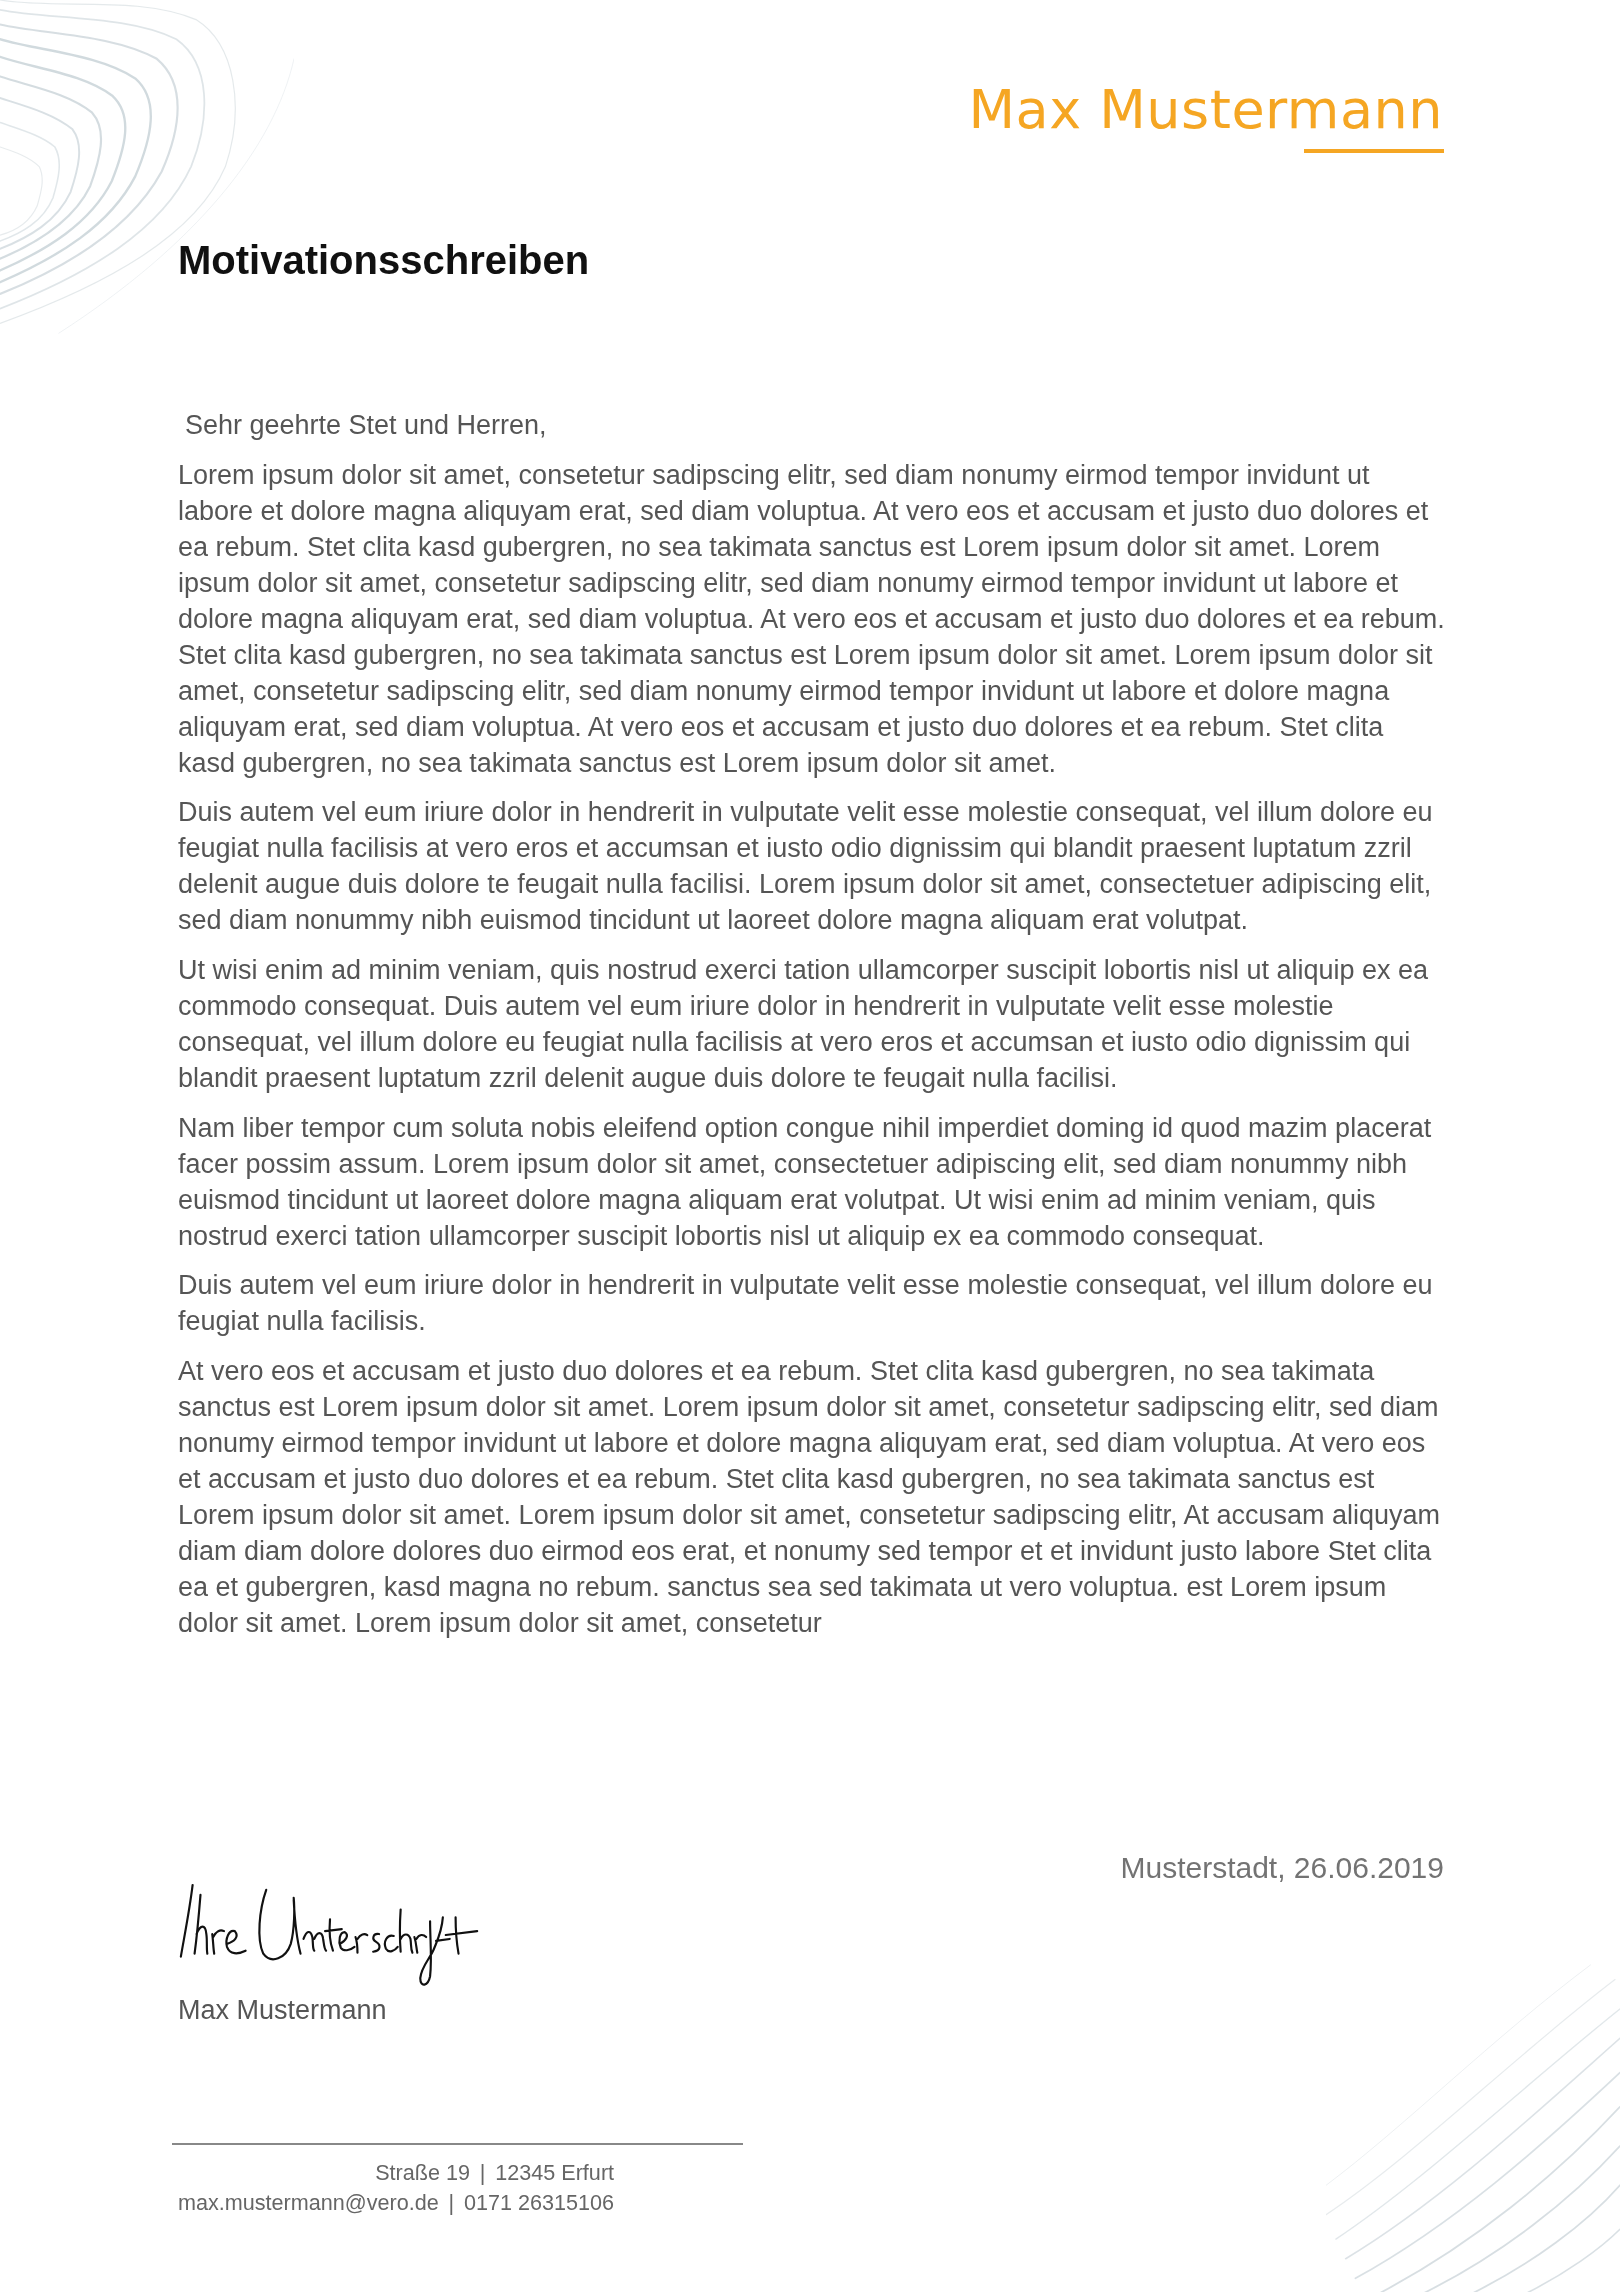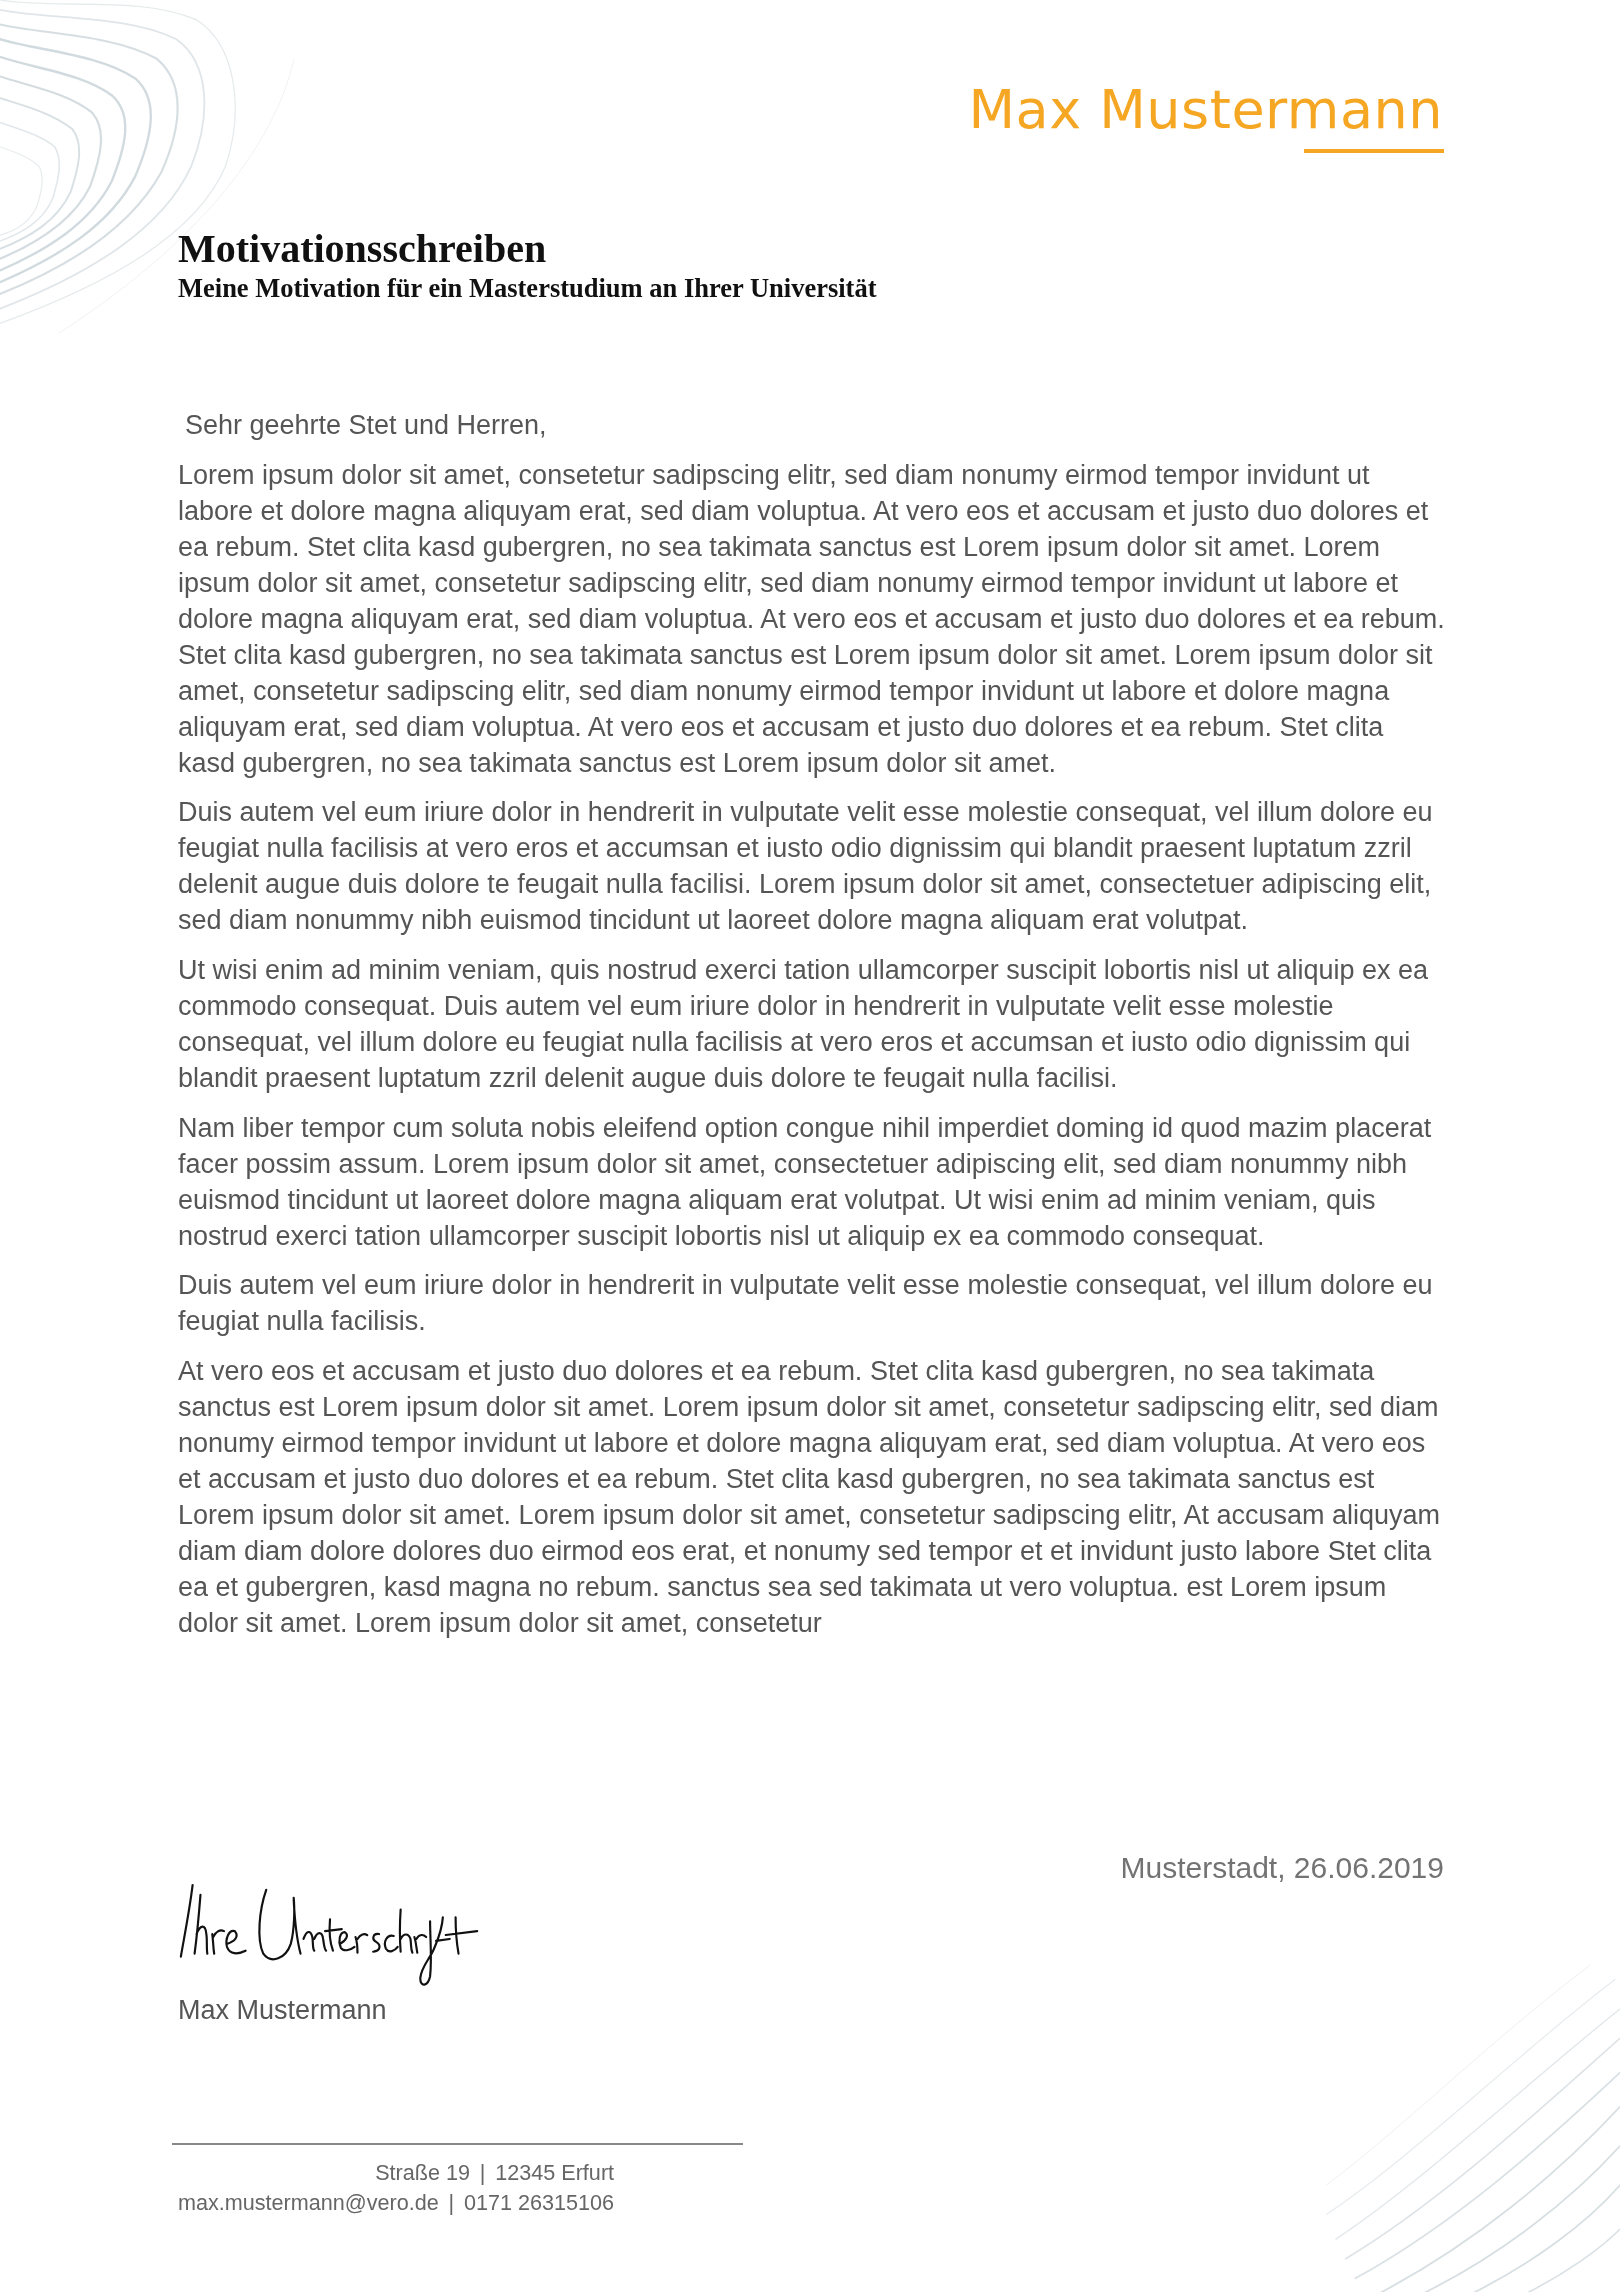--- a/index.html
+++ b/index.html
@@ -38,22 +38,21 @@
       left: 1304px;
       top: 149px;
       width: 140px;
       height: 3.9px;
       background: #F5A623;
     }
 
     .title-block {
       position: absolute;
       left: 178px;
-      top: 225px;
-      font-family: Liberation Serif, serif;
+      top: 237px;
     }
     .doc-title {
       font-size: 40px;
       font-weight: bold;
       color: #111111;
       line-height: 47px;
       margin: 0;
     }
     .doc-subtitle {
       font-size: 26.5px;
@@ -153,21 +152,20 @@
     <path d="M150,340 C210,310 265,270 300,230" stroke-width="1.8" opacity="0.75"></path>
     <path d="M205,340 C245,320 280,295 300,275" stroke-width="1.6" opacity="0.7"></path>
   </g>
 </svg>
 
 <div class="header-name">Max Mustermann</div>
 <div class="header-underline"></div>
 
 <div class="title-block">
   <h1 class="doc-title">Motivationsschreiben</h1>
-  <h2 class="doc-subtitle">Meine Motivation für ein Masterstudium an Ihrer Universität</h2>
 </div>
 
 <div class="letter">
   <p class="salutation">Sehr geehrte Stet und Herren,</p>
   <p class="para">Lorem ipsum dolor sit amet, consetetur sadipscing elitr, sed diam nonumy eirmod tempor invidunt ut labore et dolore magna aliquyam erat, sed diam voluptua. At vero eos et accusam et justo duo dolores et ea rebum. Stet clita kasd gubergren, no sea takimata sanctus est Lorem ipsum dolor sit amet. Lorem ipsum dolor sit amet, consetetur sadipscing elitr, sed diam nonumy eirmod tempor invidunt ut labore et dolore magna aliquyam erat, sed diam voluptua. At vero eos et accusam et justo duo dolores et ea rebum. Stet clita kasd gubergren, no sea takimata sanctus est Lorem ipsum dolor sit amet. Lorem ipsum dolor sit amet, consetetur sadipscing elitr, sed diam nonumy eirmod tempor invidunt ut labore et dolore magna aliquyam erat, sed diam voluptua. At vero eos et accusam et justo duo dolores et ea rebum. Stet clita kasd gubergren, no sea takimata sanctus est Lorem ipsum dolor sit amet.</p>
   <p class="para">Duis autem vel eum iriure dolor in hendrerit in vulputate velit esse molestie consequat, vel illum dolore eu feugiat nulla facilisis at vero eros et accumsan et iusto odio dignissim qui blandit praesent luptatum zzril delenit augue duis dolore te feugait nulla facilisi. Lorem ipsum dolor sit amet, consectetuer adipiscing elit, sed diam nonummy nibh euismod tincidunt ut laoreet dolore magna aliquam erat volutpat.</p>
   <p class="para">Ut wisi enim ad minim veniam, quis nostrud exerci tation ullamcorper suscipit lobortis nisl ut aliquip ex ea commodo consequat. Duis autem vel eum iriure dolor in hendrerit in vulputate velit esse molestie consequat, vel illum dolore eu feugiat nulla facilisis at vero eros et accumsan et iusto odio dignissim qui blandit praesent luptatum zzril delenit augue duis dolore te feugait nulla facilisi.</p>
   <p class="para">Nam liber tempor cum soluta nobis eleifend option congue nihil imperdiet doming id quod mazim placerat facer possim assum. Lorem ipsum dolor sit amet, consectetuer adipiscing elit, sed diam nonummy nibh euismod tincidunt ut laoreet dolore magna aliquam erat volutpat. Ut wisi enim ad minim veniam, quis nostrud exerci tation ullamcorper suscipit lobortis nisl ut aliquip ex ea commodo consequat.</p>
   <p class="para">Duis autem vel eum iriure dolor in hendrerit in vulputate velit esse molestie consequat, vel illum dolore eu feugiat nulla facilisis.</p>
   <p class="para">At vero eos et accusam et justo duo dolores et ea rebum. Stet clita kasd gubergren, no sea takimata sanctus est Lorem ipsum dolor sit amet. Lorem ipsum dolor sit amet, consetetur sadipscing elitr, sed diam nonumy eirmod tempor invidunt ut labore et dolore magna aliquyam erat, sed diam voluptua. At vero eos et accusam et justo duo dolores et ea rebum. Stet clita kasd gubergren, no sea takimata sanctus est Lorem ipsum dolor sit amet. Lorem ipsum dolor sit amet, consetetur sadipscing elitr, At accusam aliquyam diam diam dolore dolores duo eirmod eos erat, et nonumy sed tempor et et invidunt justo labore Stet clita ea et gubergren, kasd magna no rebum. sanctus sea sed takimata ut vero voluptua. est Lorem ipsum dolor sit amet. Lorem ipsum dolor sit amet, consetetur</p>

